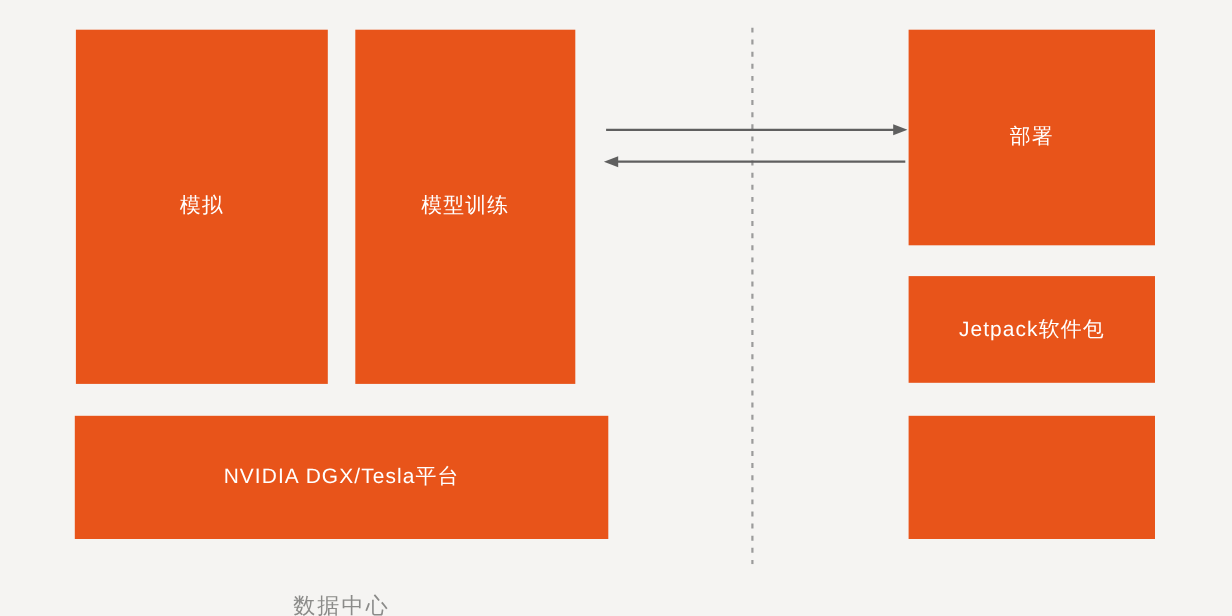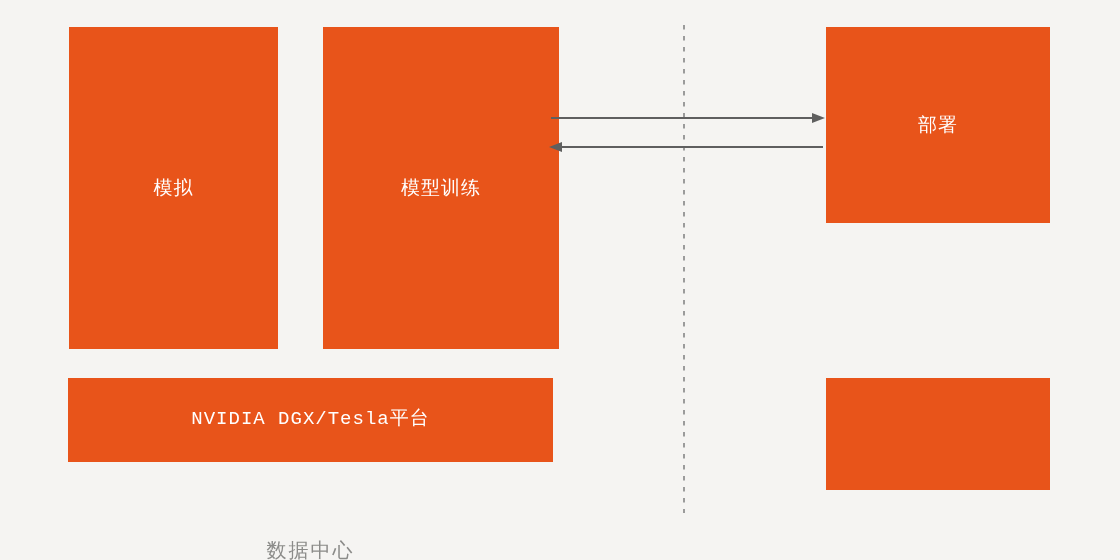--- a/index.html
+++ b/index.html
@@ -19,23 +19,23 @@
     background: var(--box-fill, #E8541A);
     color: var(--box-text, #FFFFFF);
     display: flex;
     align-items: center;
     justify-content: center;
     text-align: center;
     font-size: 19px;
     letter-spacing: 1px;
     line-height: 1.65;
   }
-  .box-simulation { left: 69px;  top: 27px;  width: 209px; height: 322px; }
-  .box-training   { left: 323px; top: 27px;  width: 236px; height: 322px; }
-  .box-platform   { left: 68px;  top: 378px; width: 485px; height: 84px; font-family: Liberation Mono, monospace; }
+  .box-simulation { left: 69px;  top: 27px;  width: 229px; height: 322px; }
+  .box-training   { left: 323px; top: 27px;  width: 200px; height: 322px; }
+  .box-platform   { left: 68px;  top: 378px; width: 485px; height: 112px; }
   .box-deploy     { left: 826px; top: 27px;  width: 224px; height: 196px; text-align: center; }
   .box-jetpack    { left: 826px; top: 251px; width: 224px; height: 97px;  }
   .box-miivii     { left: 826px; top: 378px; width: 224px; height: 112px; }
   .group-label {
     position: absolute;
     top: 517px;
     color: var(--group-label-text, #8B8B89);
     font-size: 20px;
     letter-spacing: 2px;
     text-align: center;
@@ -86,20 +86,23 @@
 
   <svg class="arrow arrow-left" width="276" height="12" aria-hidden="true">
     <line x1="12" y1="6" x2="274" y2="6" stroke="#5F5F5F" stroke-width="2"></line>
     <polygon points="13,1 0,6 13,11" fill="#5F5F5F"></polygon>
   </svg>
 
   <div class="box box-deploy">
     <span>部署</span>
   </div>
 
+  <div class="box box-jetpack">
+    <span>Jetpack软件包</span>
+  </div>
 
   <div class="box box-miivii">
     <span>
     </span>
   </div>
 
 
 </div>
 
 </body></html>

